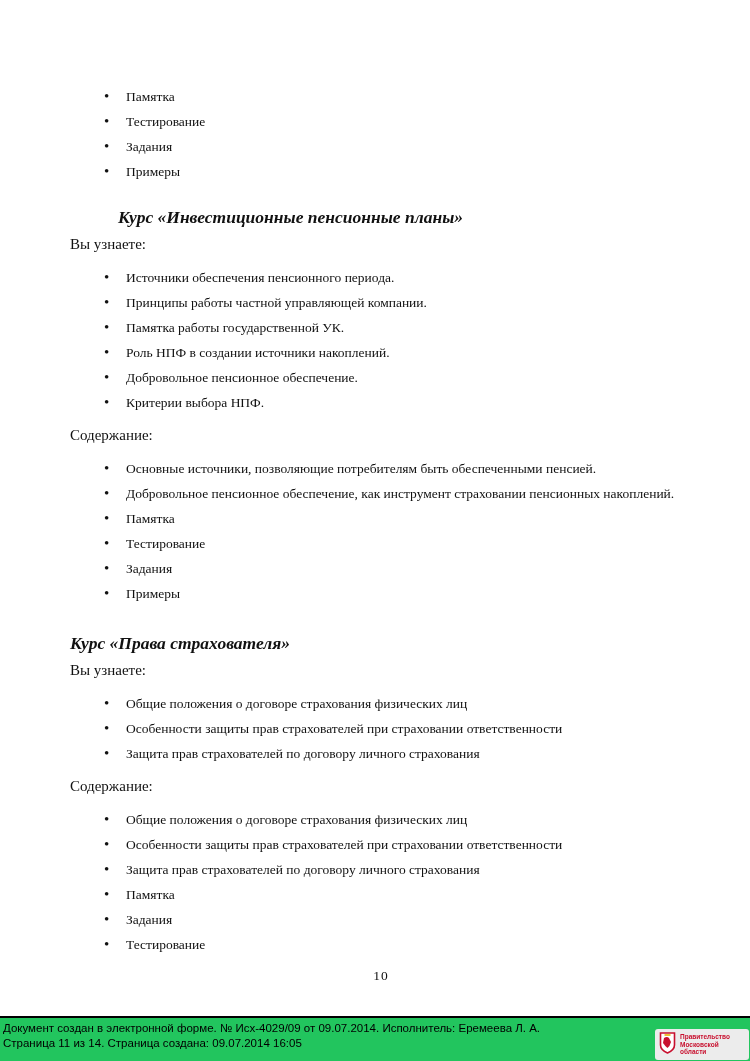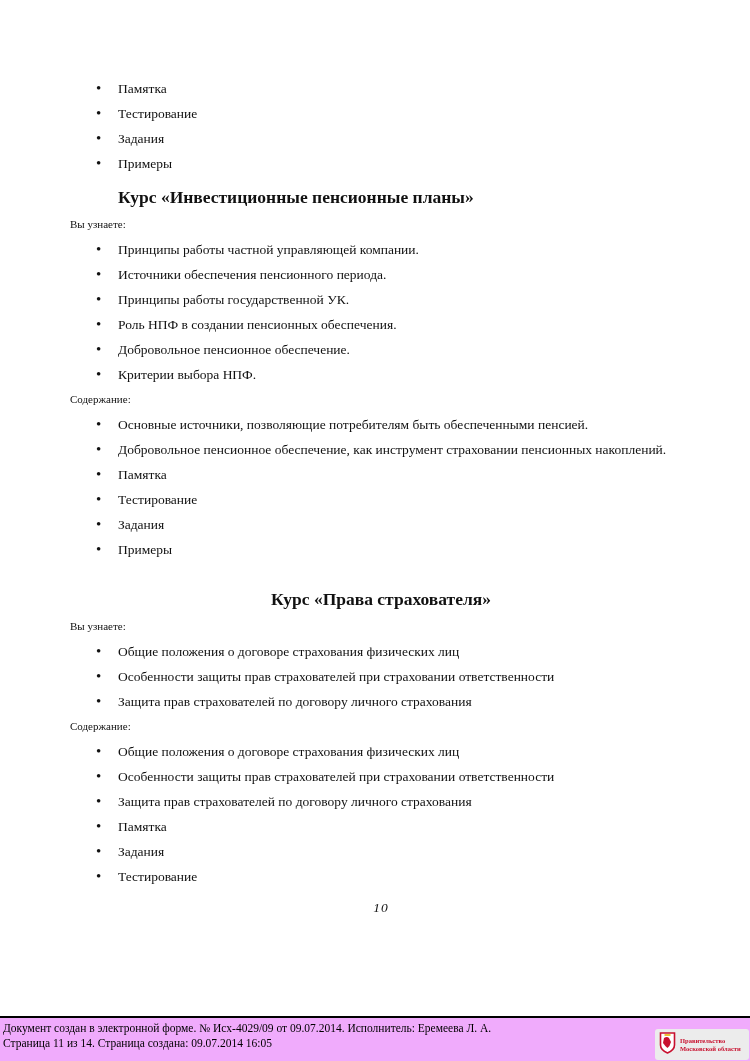--- a/index.html
+++ b/index.html
@@ -7,56 +7,56 @@
     width:750px;height:1061px;position:relative;overflow:hidden;
     font-family:"Liberation Serif","DejaVu Serif",serif;
     color:#111;
   }
   .page{
     position:absolute;top:0;left:0;right:0;bottom:45px;
     padding:76px 58px 0 70px;
     box-sizing:border-box;
   }
   ul.bullets{
-    list-style:none;margin:0;padding:0 0 0 26px;
+    list-style:none;margin:8px;padding:0 0 0 26px;
   }
   ul.bullets li{
     position:relative;
     line-height:25px;
     padding-left:22px;
     font-size:13.5px;
   }
   ul.bullets li::before{
     content:"\2022";
     position:absolute;left:0;top:0;
     font-size:15px;
   }
   .label-line{
-    margin:0;line-height:25px;font-size:11px;
+    margin:0;line-height:25px;font-size:15px;
   }
   h1.course-heading{
-    margin:8px 0 1px 0;
+    margin:20px 0 1px 0;
     font-size:17.5px;
     font-weight:bold;
     line-height:27px;
+    font-style:italic;
   }
   h1.indented{margin-left:48px;}
-  h1.spaced{margin-top:24px;text-align:center;}
+  h1.spaced{margin-top:24px;}
   .page-number{
     text-align:center;
     font-size:13.5px;
     margin-top:11px;
     letter-spacing:1px;
-    font-style:italic;
   }
   .footer{
     position:absolute;left:0;right:0;bottom:0;height:43px;
     border-top:2px solid #000;
-    background:#f0abfc;
-    font-family:Liberation Serif, serif;
+    background:#22c55e;
+    font-family:Liberation Sans, sans-serif;
     font-size:11.5px;
     line-height:15px;
     color:#000;
     margin-top:20px;
   }
   .footer-text{
     position:absolute;left:3px;top:3px;right:100px;
   }
   .gov-logo{
     position:absolute;right:1px;bottom:1px;
@@ -82,24 +82,24 @@
     <li><span>Памятка</span></li>
     <li><span>Тестирование</span></li>
     <li><span>Задания</span></li>
     <li><span>Примеры</span></li>
   </ul>
 
   <h1 class="course-heading indented">Курс «Инвестиционные пенсионные планы»</h1>
 
   <p class="label-line">Вы узнаете:</p>
   <ul class="bullets">
+    <li><span>Источники обеспечения пенсионного периода.</span></li>
     <li><span>Принципы работы частной управляющей компании.</span></li>
-    <li><span>Источники обеспечения пенсионного периода.</span></li>
-    <li><span>Принципы работы государственной УК.</span></li>
-    <li><span>Роль НПФ в создании пенсионных обеспечения.</span></li>
+    <li><span>Памятка работы государственной УК.</span></li>
+    <li><span>Роль НПФ в создании источники накоплений.</span></li>
     <li><span>Добровольное пенсионное обеспечение.</span></li>
     <li><span>Критерии выбора НПФ.</span></li>
   </ul>
 
   <p class="label-line">Содержание:</p>
   <ul class="bullets">
     <li><span>Основные источники, позволяющие потребителям быть обеспеченными пенсией.</span></li>
     <li><span>Добровольное пенсионное обеспечение, как инструмент страховании пенсионных накоплений.</span></li>
     <li><span>Памятка</span></li>
     <li><span>Тестирование</span></li>

